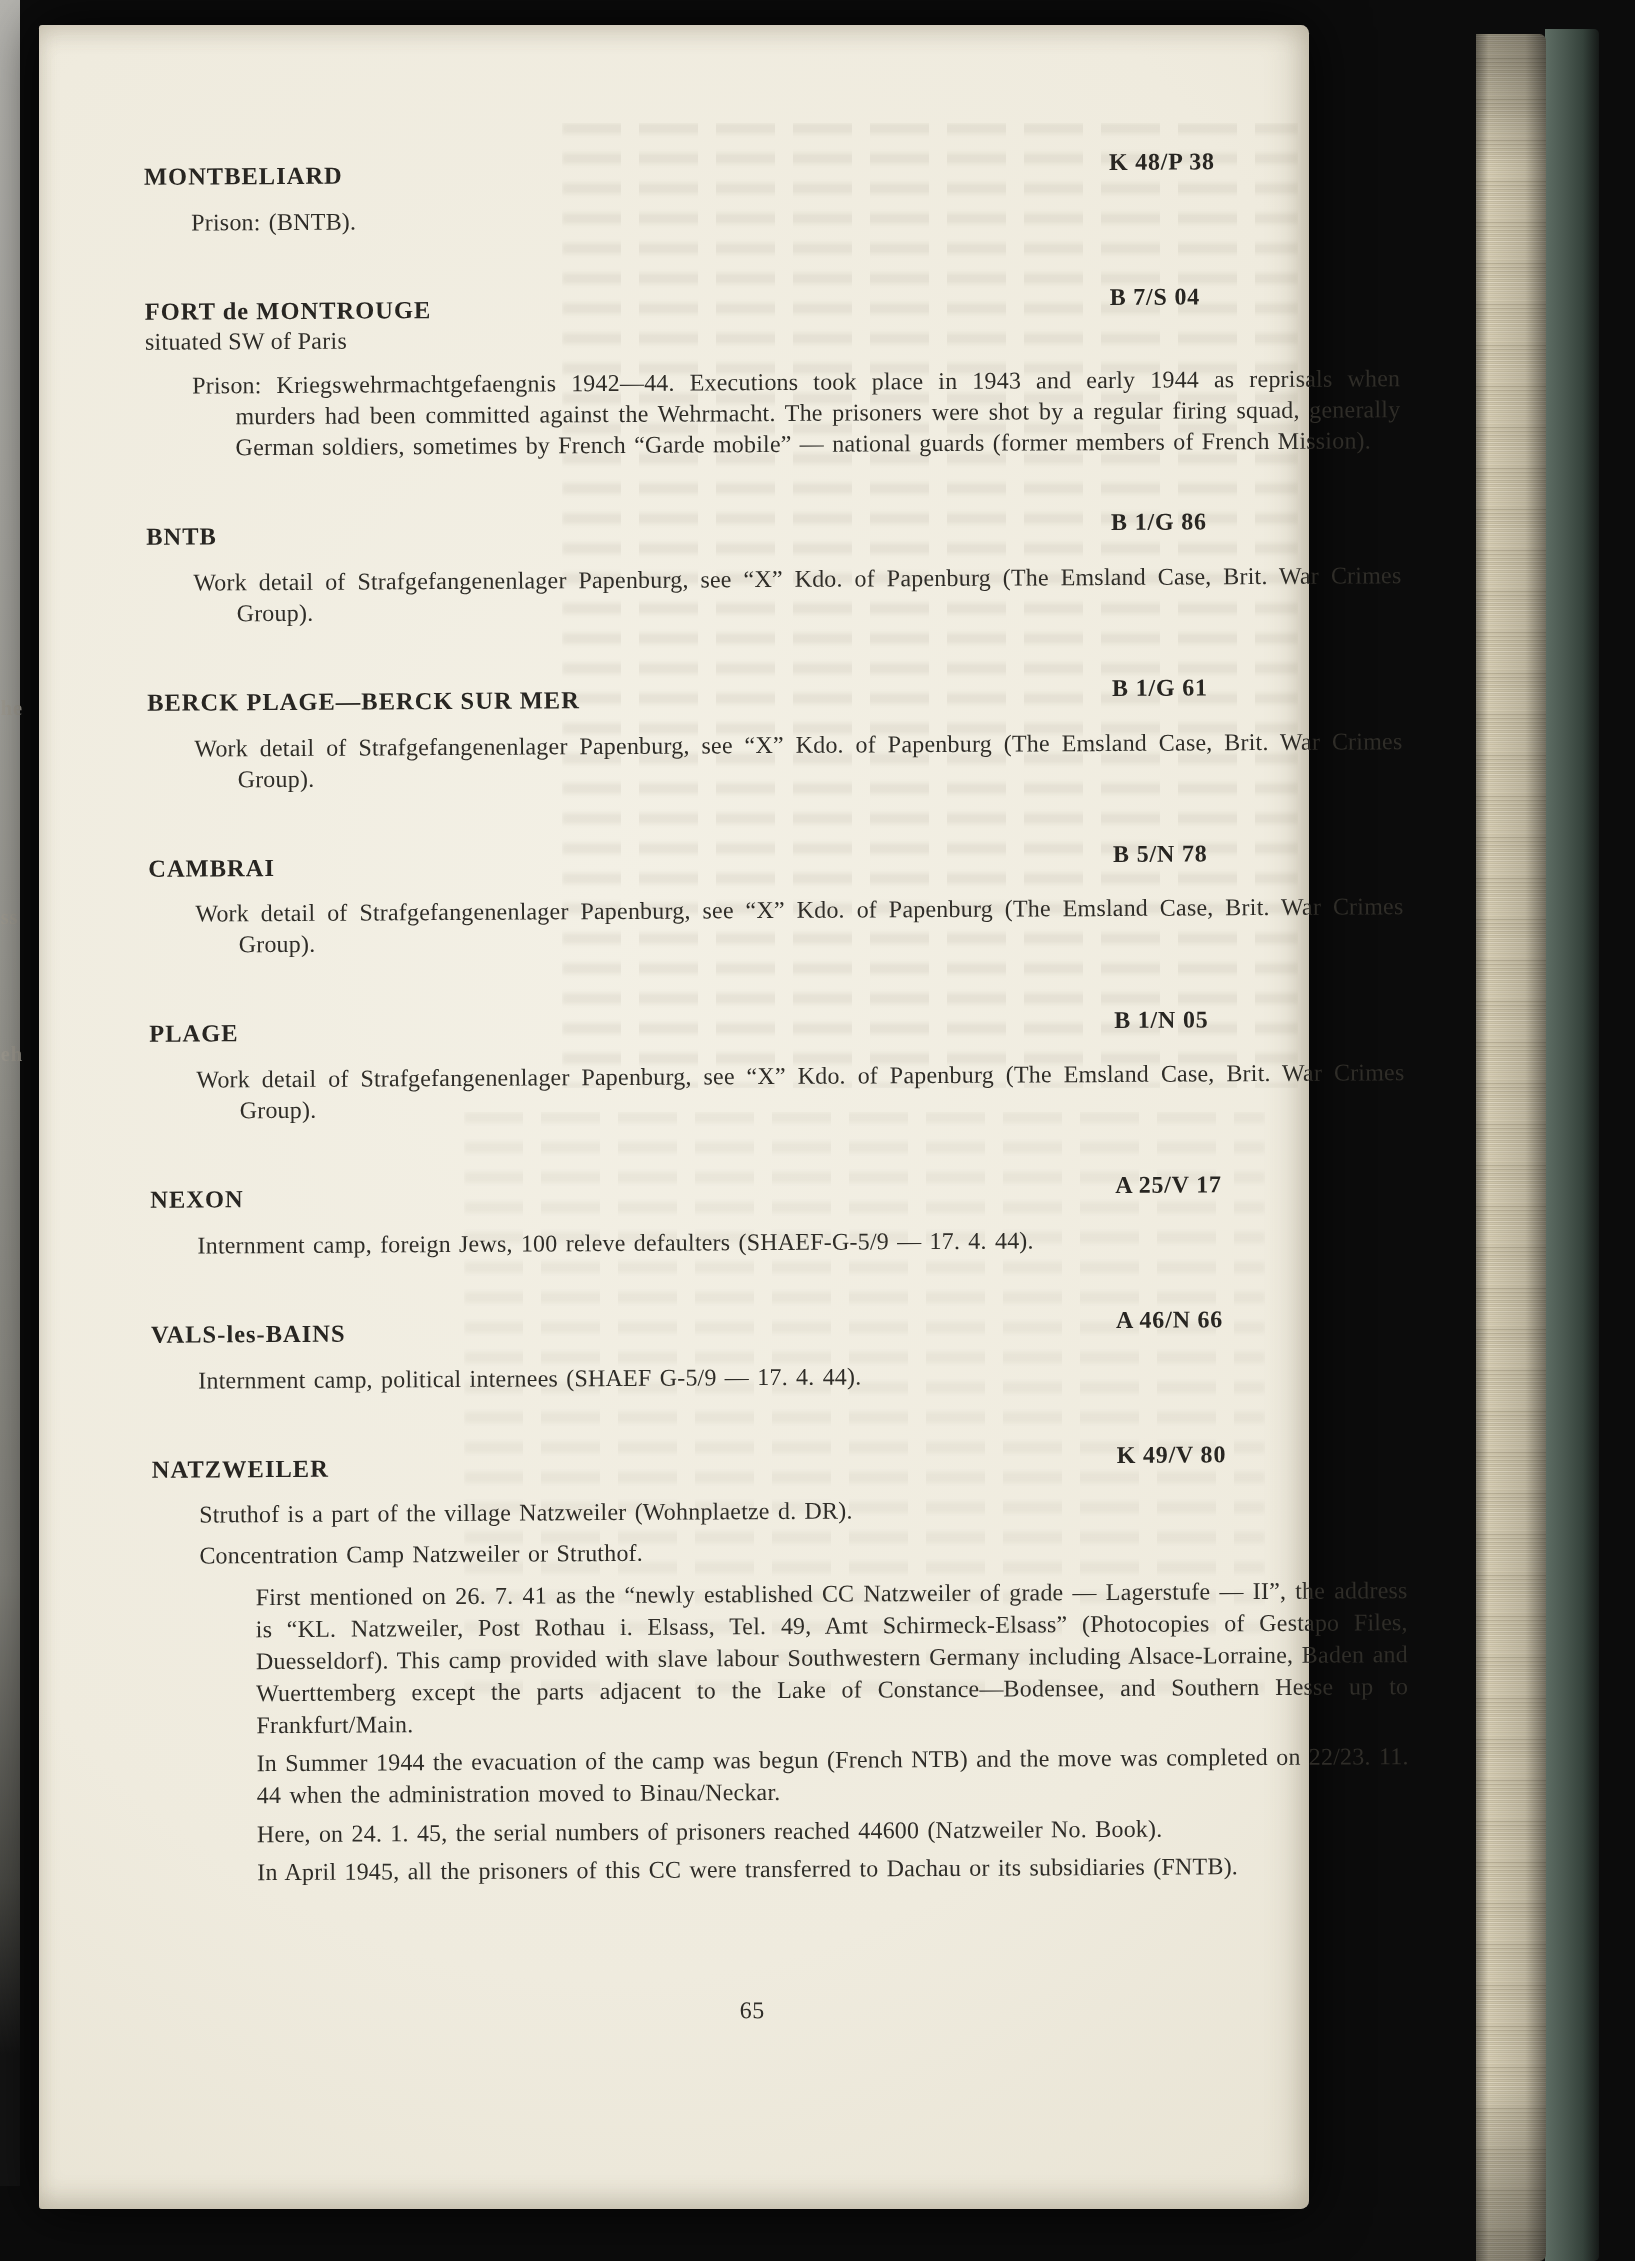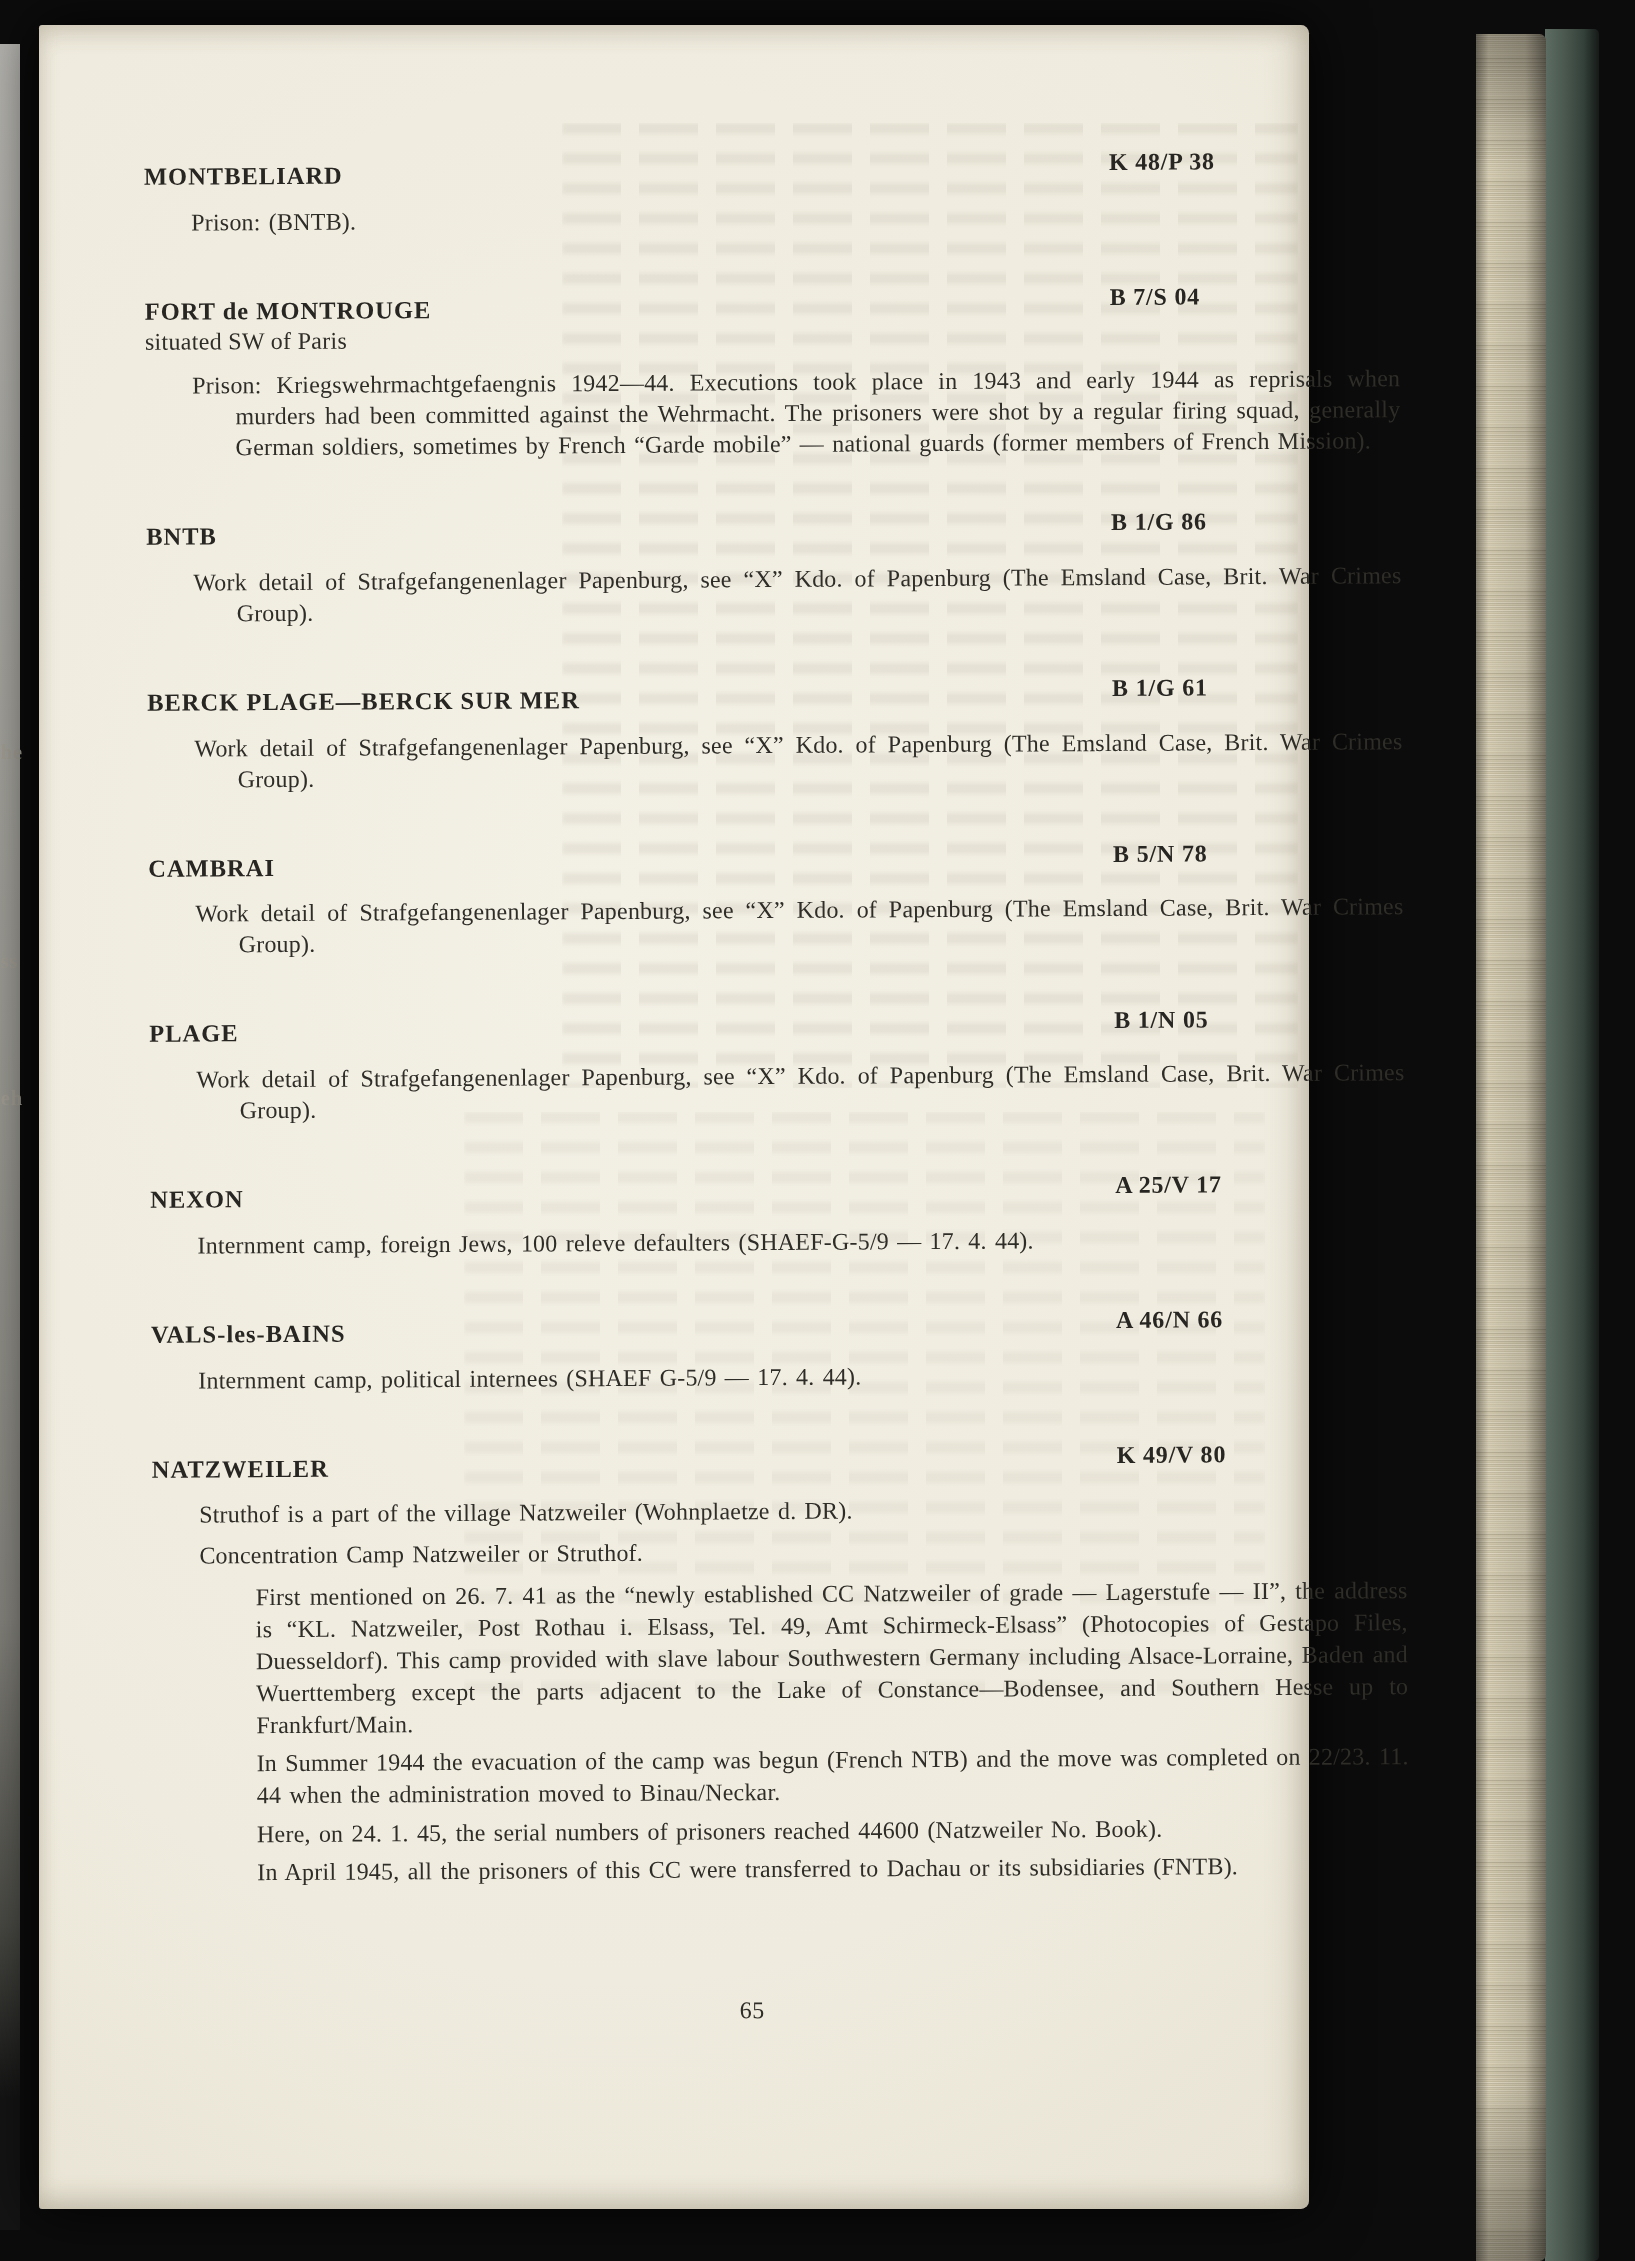--- a/index.html
+++ b/index.html
@@ -6,21 +6,20 @@
   .scene {
     position:relative; width:1635px; height:2261px;
     background:#0c0c0c; overflow:hidden;
     font-family:"Liberation Serif", serif;
   }
   
   .facing-edge {
     position:absolute; left:0; top:0; width:19.6px; height:2186px;
     background:linear-gradient(180deg,#b6b5b0 0%,#9c9b94 45%,#84837c 72%,#4a4a45 86%,#141414 94%);
     z-index:2;
-    margin-top:44px;
   }
   .frag {
     position:absolute; left:0.8px; color:#a39f95; font-size:20.4px; font-weight:bold;
     letter-spacing:0.8px; z-index:3;
   }
   
   .page {
     position:absolute; left:39px; top:24.5px; width:1270px; height:2184px;
     background:radial-gradient(120% 90% at 45% 40%, #f3f0e5 0%, #efebde 55%, #e7e2d2 85%, #ddd7c4 100%);
     border-radius:3.3px 8.2px 8.2px 3.3px;

